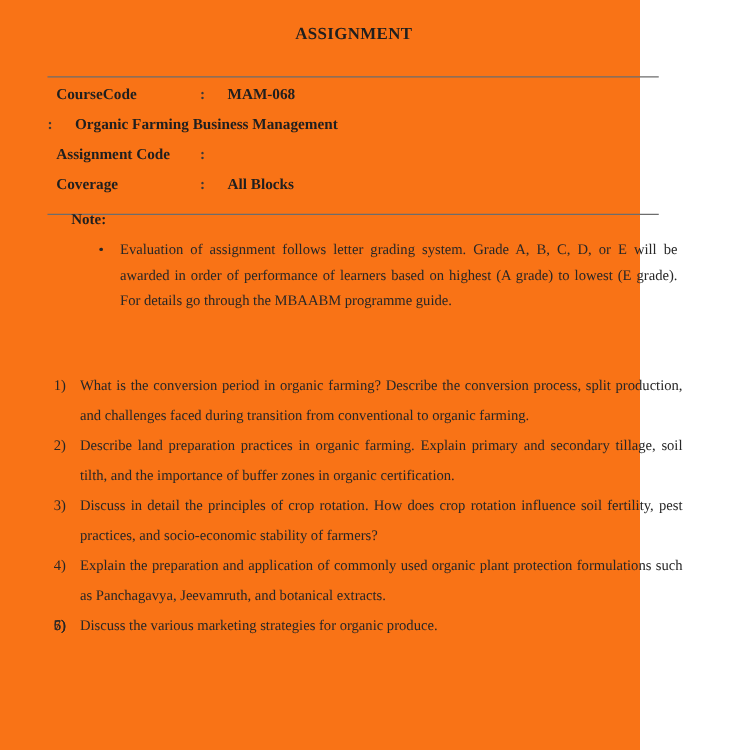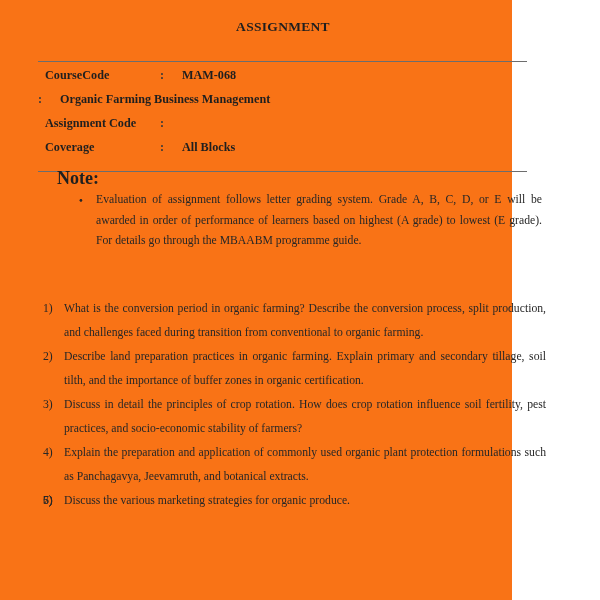--- a/index.html
+++ b/index.html
@@ -72,21 +72,21 @@
     font-size: 12.2px;
     color: #1f1f1f;
   }
 
   
   .note-heading {
     position: absolute;
     left: 57px;
     top: 168px;
     font-weight: bold;
-    font-size: 18px;
+    font-size: 12px;
     color: #1f1f1f;
   }
 
   .note-list {
     position: absolute;
     left: 78px;
     top: 190px;
     width: 464px;
     margin: 0;
     padding: 0;

